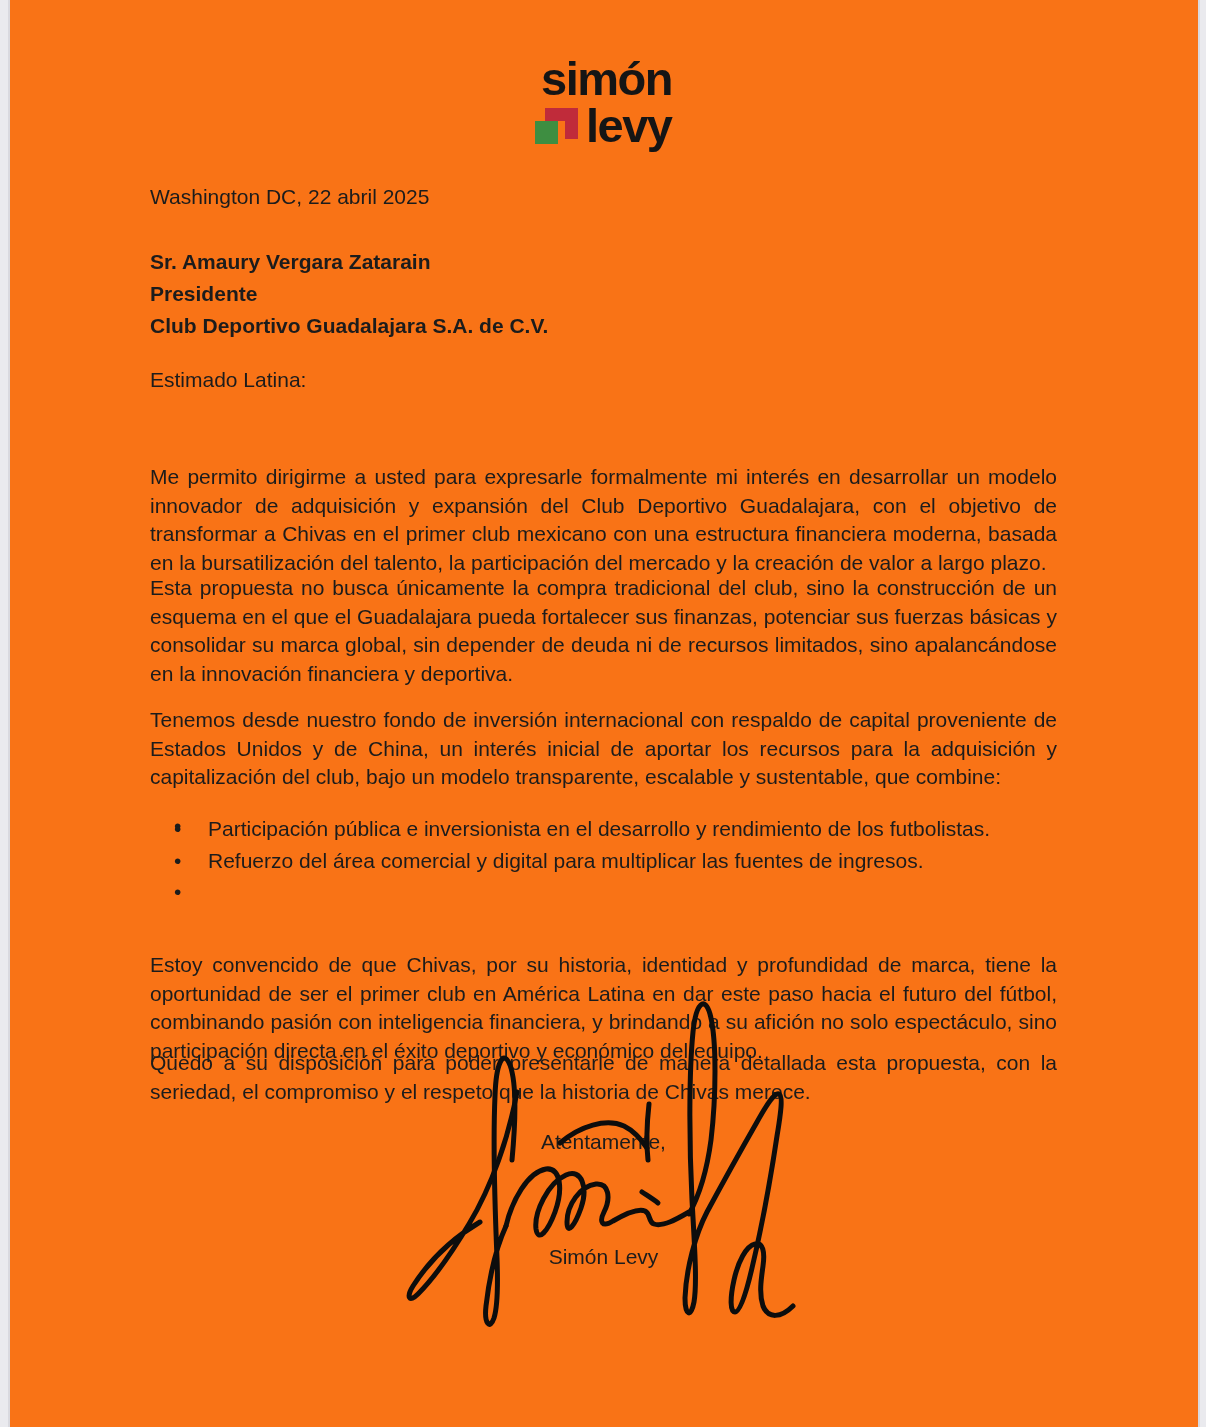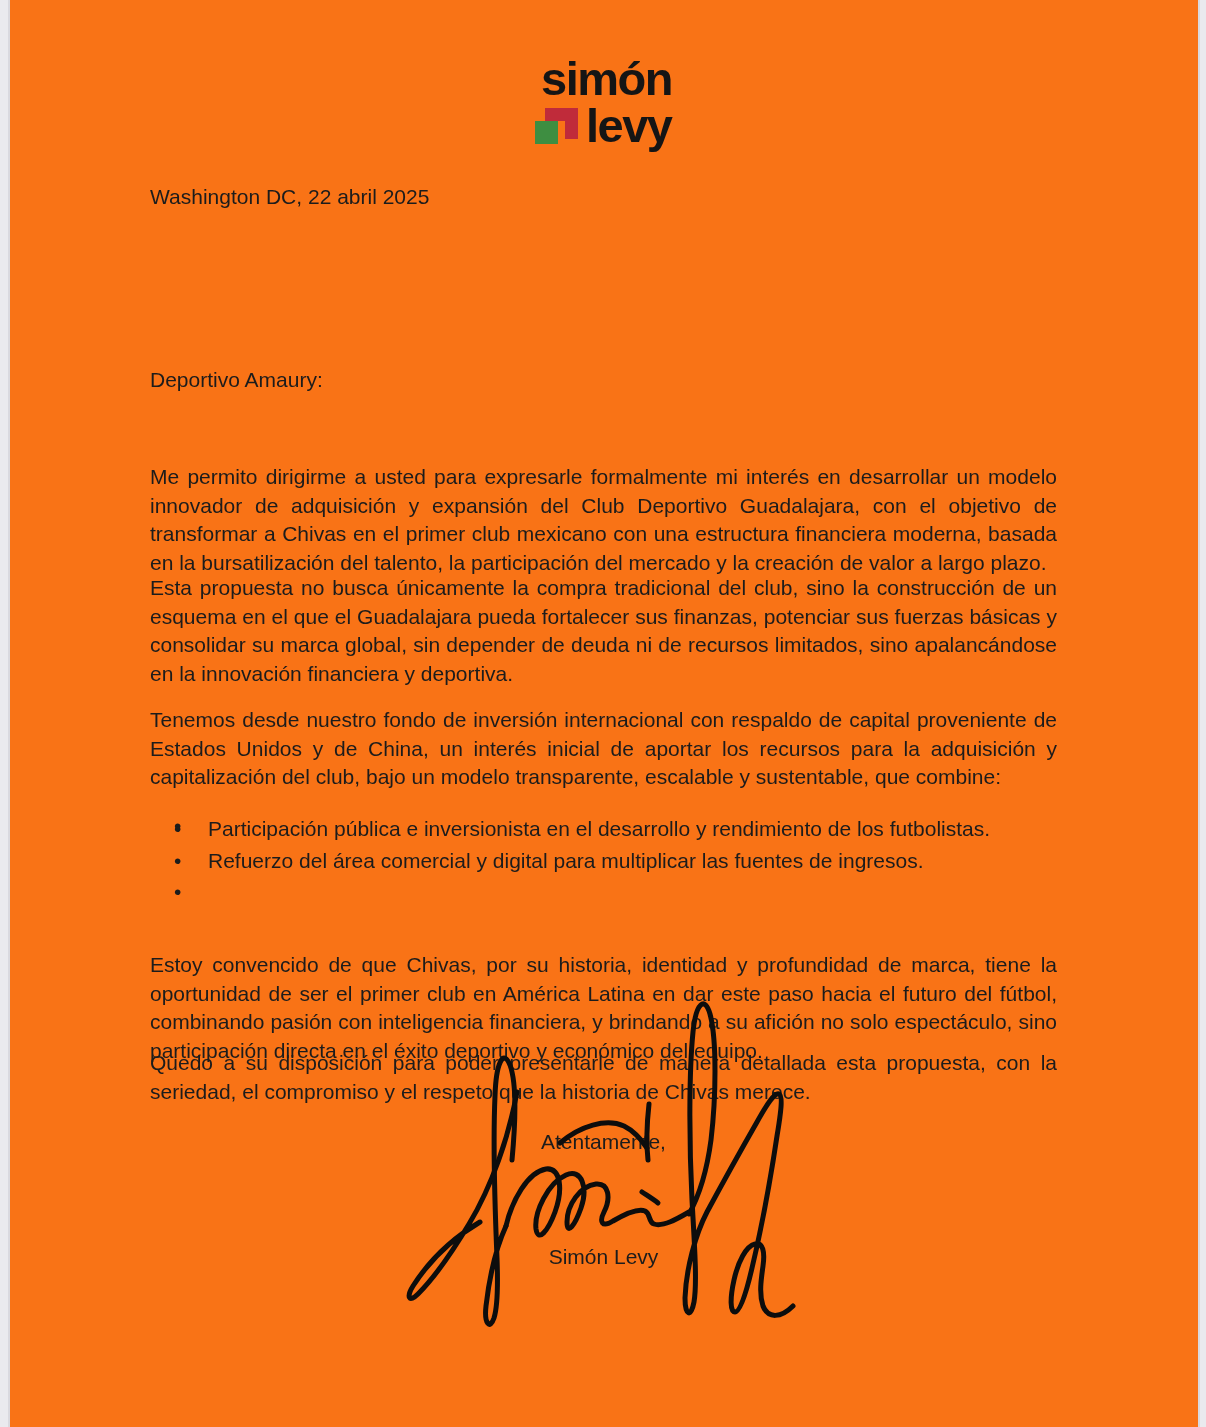--- a/index.html
+++ b/index.html
@@ -73,22 +73,27 @@
             <span class="bar-right" style="background: rgb(192, 43, 58);"></span>
             <span class="green-sq" style="background: rgb(62, 142, 65);"></span>
           </span>
           <span class="word">levy</span>
         </div>
       </div>
     </div>
 
     <div class="block dateline">Washington DC, 22 abril 2025</div>
 
+    <div class="block recipient">
+      <div>Sr. Amaury Vergara Zatarain</div>
+      <div>Presidente</div>
+      <div>Club Deportivo Guadalajara S.A. de C.V.</div>
+    </div>
 
-    <div class="block salutation">Deportivo Amaury:</div>
+    <div class="block salutation">Estimado Latina:</div>
 
     <div class="block para p1">Me permito dirigirme a usted para expresarle formalmente mi interés en desarrollar un modelo innovador de adquisición y expansión del Club Deportivo Guadalajara, con el objetivo de transformar a Chivas en el primer club mexicano con una estructura financiera moderna, basada en la bursatilización del talento, la participación del mercado y la creación de valor a largo plazo.</div>
     <div class="block para p3">Tenemos desde nuestro fondo de inversión internacional con respaldo de capital proveniente de Estados Unidos y de China, un interés inicial de aportar los recursos para la adquisición y capitalización del club, bajo un modelo transparente, escalable y sustentable, que combine:</div>
     <div class="block para p2">Esta propuesta no busca únicamente la compra tradicional del club, sino la construcción de un esquema en el que el Guadalajara pueda fortalecer sus finanzas, potenciar sus fuerzas básicas y consolidar su marca global, sin depender de deuda ni de recursos limitados, sino apalancándose en la innovación financiera y deportiva.</div>
 
     <ul class="block bullets">
       <li>
         <span class="marker">•</span>
       </li>
       <li>

